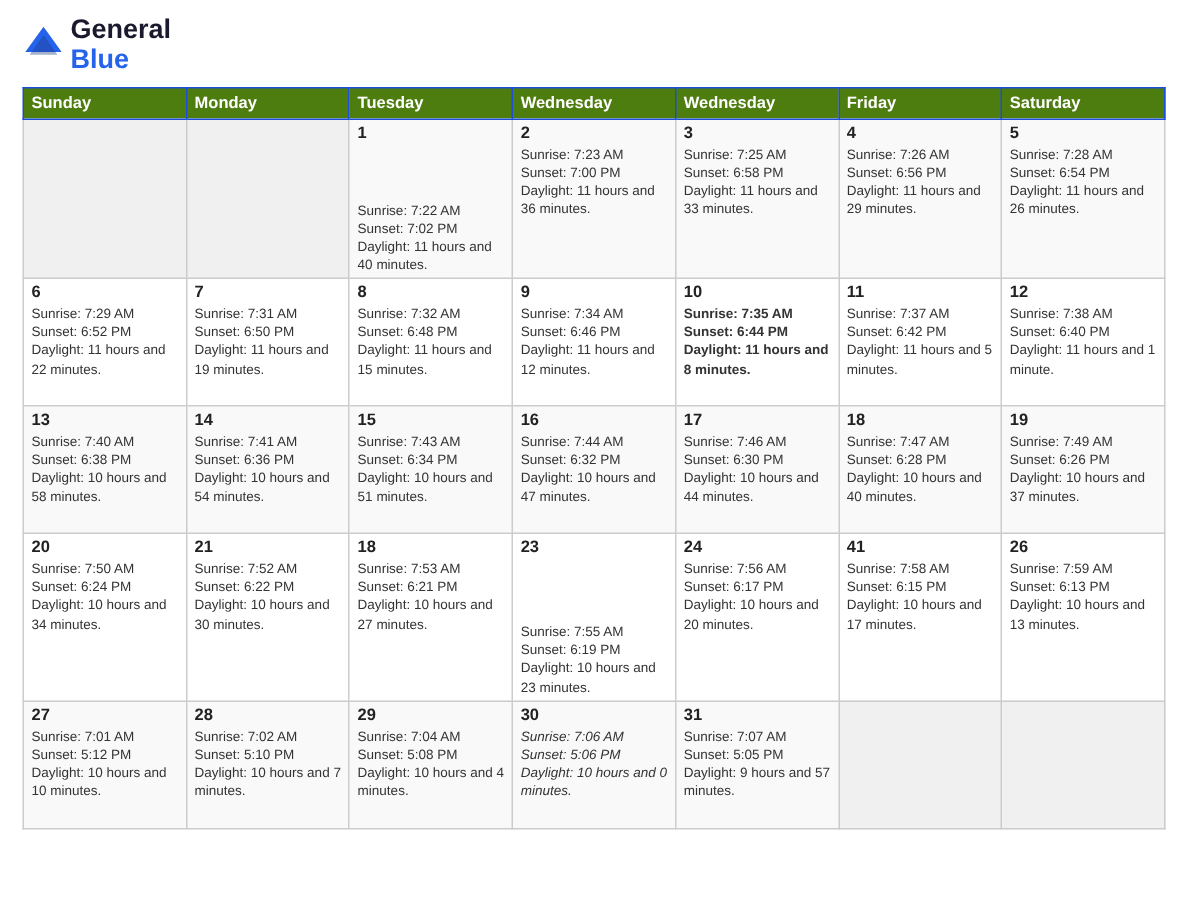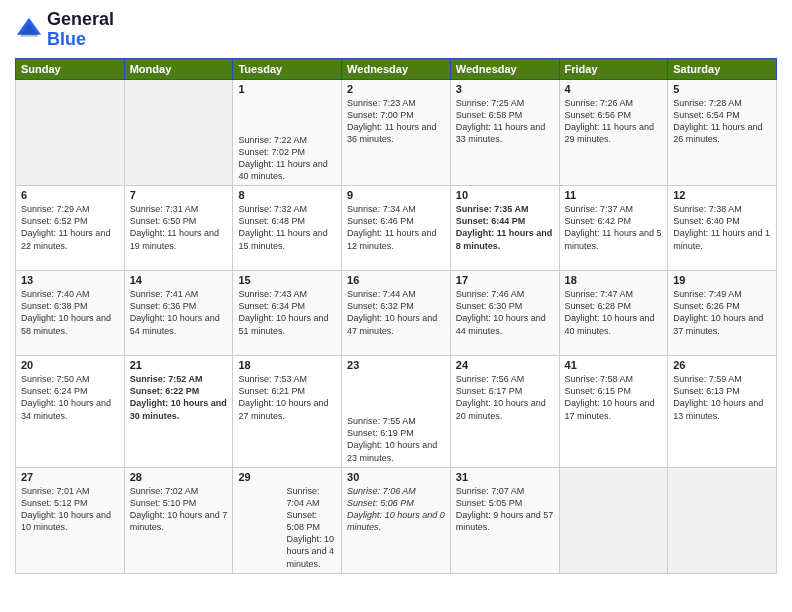--- a/index.html
+++ b/index.html
@@ -253,21 +253,21 @@
         </tr>
         <tr>
           <td>
             <span class="day-num">20</span>
             <div class="cell-content" style="white-space: pre-line;">Sunrise: 7:50 AM
 Sunset: 6:24 PM
 Daylight: 10 hours and 34 minutes.</div>
           </td>
           <td>
             <span class="day-num">21</span>
-            <div class="cell-content" style="white-space: pre-line; font-weight: bold;">Sunrise: 7:52 AM
+            <div class="cell-content" style="white-space: pre-line;">Sunrise: 7:52 AM
 Sunset: 6:22 PM
 Daylight: 10 hours and 30 minutes.</div>
           </td>
           <td>
             <span class="day-num">18</span>
             <div class="cell-content" style="white-space: pre-line;">Sunrise: 7:53 AM
 Sunset: 6:21 PM
 Daylight: 10 hours and 27 minutes.</div>
           </td>
           <td>
@@ -303,21 +303,21 @@
 Daylight: 10 hours and 10 minutes.</div>
           </td>
           <td>
             <span class="day-num">28</span>
             <div class="cell-content" style="white-space: pre-line;">Sunrise: 7:02 AM
 Sunset: 5:10 PM
 Daylight: 10 hours and 7 minutes.</div>
           </td>
           <td>
             <span class="day-num">29</span>
-            <div class="cell-content" style="white-space: pre-line; margin-left: 48px;">Sunrise: 7:04 AM
+            <div class="cell-content" style="white-space: pre-line;">Sunrise: 7:04 AM
 Sunset: 5:08 PM
 Daylight: 10 hours and 4 minutes.</div>
           </td>
           <td>
             <span class="day-num">30</span>
             <div class="cell-content" style="white-space: pre-line; font-style: italic;">Sunrise: 7:06 AM
 Sunset: 5:06 PM
 Daylight: 10 hours and 0 minutes.</div>
           </td>
           <td>

